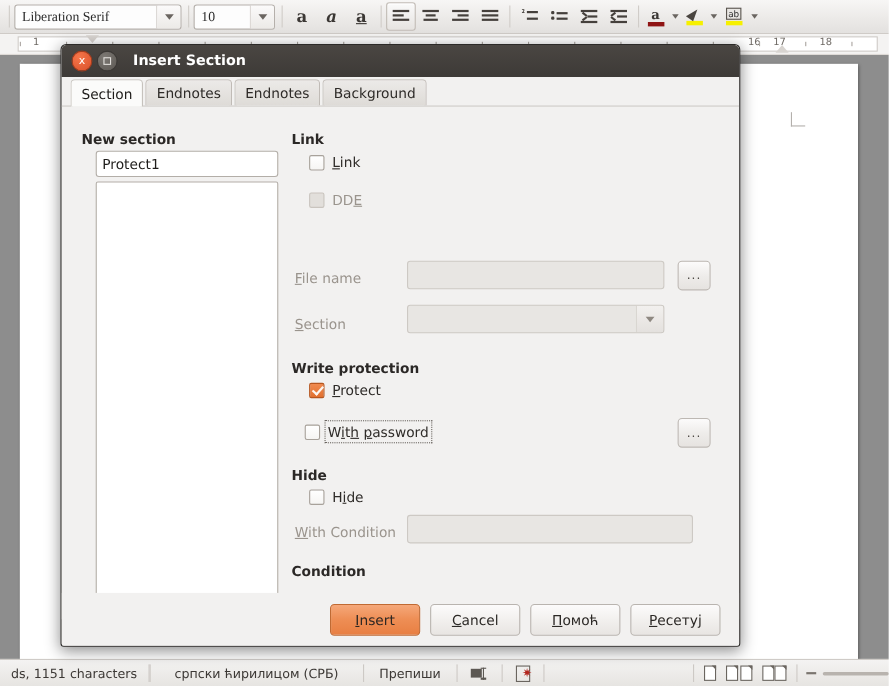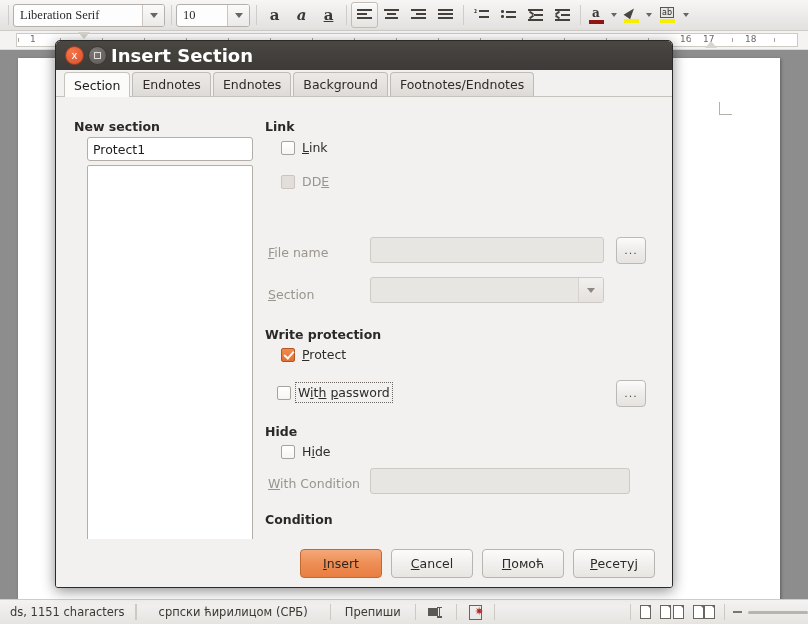--- a/index.html
+++ b/index.html
@@ -356,23 +356,23 @@
     background: radial-gradient(circle at 35% 30%, #7d7974, #5c5853);
     border: 1px solid #3b3835;
   }
   .wbtn.max .sq2 {
     width: 7px; height: 7px;
     border: 1.3px solid #e2dfdb;
     box-sizing: border-box;
   }
   .wtitle {
     color: #ffffff;
-    font-size: 18px;
+    font-size: 13px;
     font-weight: bold;
-    margin-left: 0;
+    margin-left: 10px;
     font-family: "DejaVu Sans", sans-serif;
   }
   .tabstrip {
     height: 27px;
     background: #f2f1f0;
     display: flex;
     align-items: flex-end;
     padding: 0 0 0 8px;
     border-bottom: 1px solid #c6c2bd;
     box-sizing: border-box;
@@ -795,23 +795,20 @@
       </div>
       <div class="tab">
         <span>Endnotes</span>
       </div>
       <div class="tab">
         <span>Endnotes</span>
       </div>
       <div class="tab">
         <span>Background</span>
       </div>
-      <div class="tab">
-        <span>Footnotes/Endnotes</span>
-      </div>
     </div>
 
     <div class="dlgbody">
 
       <span class="grouplabel" style="left:18px; top:22px">New section</span>
 
       <div class="textinput" style="left:31px; top:40px; width:166px; height:24px">
         <span>Protect1</span>
       </div>
 

